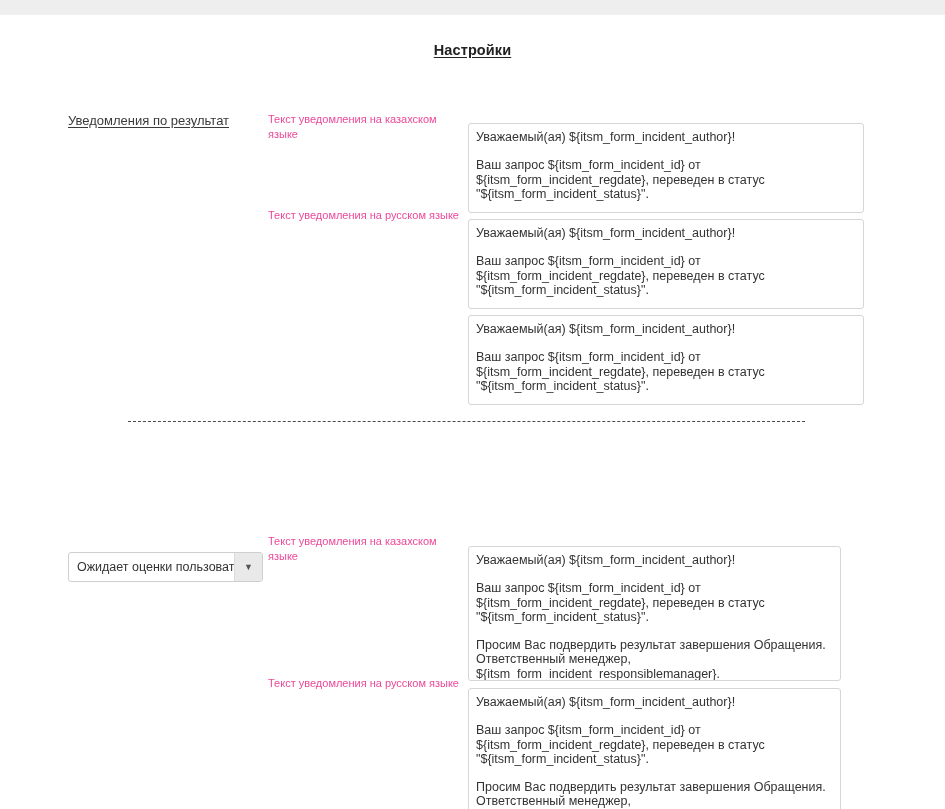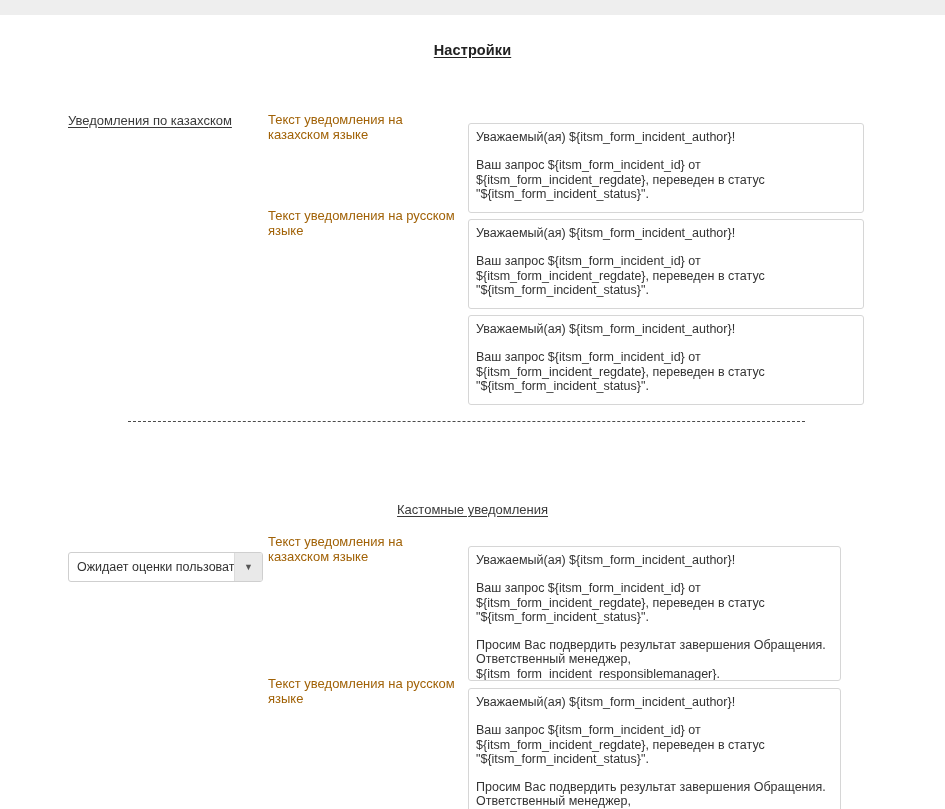--- a/index.html
+++ b/index.html
@@ -69,23 +69,23 @@
     font-size: 13px;
     color: #3a3a3a;
     text-decoration: underline;
     text-underline-offset: 2px;
     white-space: nowrap;
   }
   .field-label {
     position: absolute;
     left: 268px;
     width: 196px;
-    font-size: 13px;
+    font-size: 11px;
     line-height: 15px;
-    color: #a16207;
+    color: #ec4899;
   }
   .lbl-kz-1 { top: 97px; }
   .lbl-ru-1 { top: 193px; }
   .lbl-en-1 { top: 289px; }
   .lbl-kz-2 { top: 519px; }
   .lbl-ru-2 { top: 661px; }
 
   .ta {
     position: absolute;
     background: #ffffff;
@@ -163,21 +163,21 @@
 </style>
 </head>
 <body>
 
 <div id="top-strip"></div>
 
 <div id="page">
 
   <div class="page-title"><span class="u">Настройки</span></div>
 
-  <div class="group-label">Уведомления по казахском</div>
+  <div class="group-label">Уведомления по результат</div>
 
   <div class="field-label lbl-kz-1">Текст уведомления на казахском языке</div>
   <textarea class="ta ta-default ta-d1" style="">Уважаемый(ая) ${itsm_form_incident_author}!
 
 Ваш запрос ${itsm_form_incident_id} от ${itsm_form_incident_regdate}, переведен в статус "${itsm_form_incident_status}".
 
 Ответственный менеджер, ${itsm_form_incident_responsiblemanager}.</textarea>
 
   <div class="field-label lbl-ru-1">Текст уведомления на русском языке</div>
   <textarea class="ta ta-default ta-d2" style="">Уважаемый(ая) ${itsm_form_incident_author}!
@@ -187,21 +187,20 @@
 Ответственный менеджер, ${itsm_form_incident_responsiblemanager}.</textarea>
 
   <textarea class="ta ta-default ta-d3" style="">Уважаемый(ая) ${itsm_form_incident_author}!
 
 Ваш запрос ${itsm_form_incident_id} от ${itsm_form_incident_regdate}, переведен в статус "${itsm_form_incident_status}".
 
 Ответственный менеджер, ${itsm_form_incident_responsiblemanager}.</textarea>
 
   <div class="divider"></div>
 
-  <div class="section-title"><span class="u">Кастомные уведомления</span></div>
 
   <div class="select-wrap">
     <div class="select-value">Ожидает оценки пользовател</div>
     <div class="select-arrow">▼</div>
   </div>
 
   <div class="field-label lbl-kz-2">Текст уведомления на казахском языке</div>
   <textarea class="ta ta-custom ta-c1" style="">Уважаемый(ая) ${itsm_form_incident_author}!
 
 Ваш запрос ${itsm_form_incident_id} от ${itsm_form_incident_regdate}, переведен в статус "${itsm_form_incident_status}".

